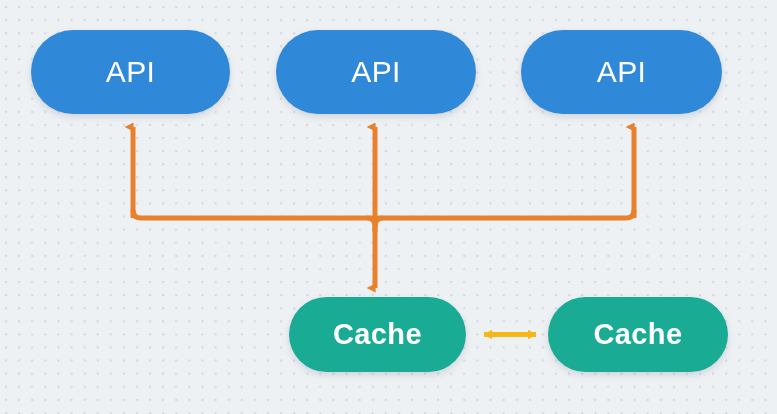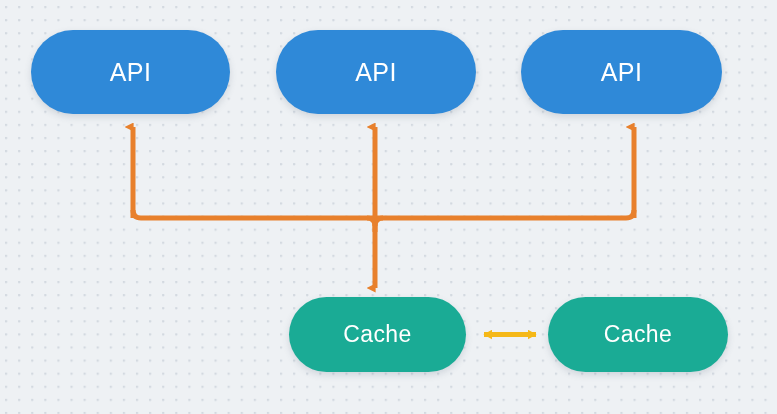--- a/index.html
+++ b/index.html
@@ -51,28 +51,28 @@
     z-index: 3;
   }
   .node-label {
     display: block;
     line-height: 1;
   }
 
   .node-api {
     background: #2f89d8;
     box-shadow: 0 3px 7px rgba(60, 80, 100, 0.17);
-    font-size: 25px;
+    font-size: 30px;
     font-weight: 400;
   }
   .node-cache {
     background: #1aab95;
     box-shadow: 0 3px 7px rgba(60, 80, 100, 0.17);
-    font-size: 23px;
-    font-weight: 400;
+    font-size: 29px;
+    font-weight: 700;
   }
 
   
   #node-api-1 { left: 31px;  top: 30px;  width: 199px; height: 84px; }
   #node-api-2 { left: 276px; top: 30px;  width: 200px; height: 84px; }
   #node-api-3 { left: 521px; top: 30px;  width: 201px; height: 84px; }
 
   #node-cache-1 { left: 289px; top: 297px; width: 177px; height: 75px; }
   #node-cache-2 { left: 548px; top: 297px; width: 180px; height: 75px; }
 </style>

